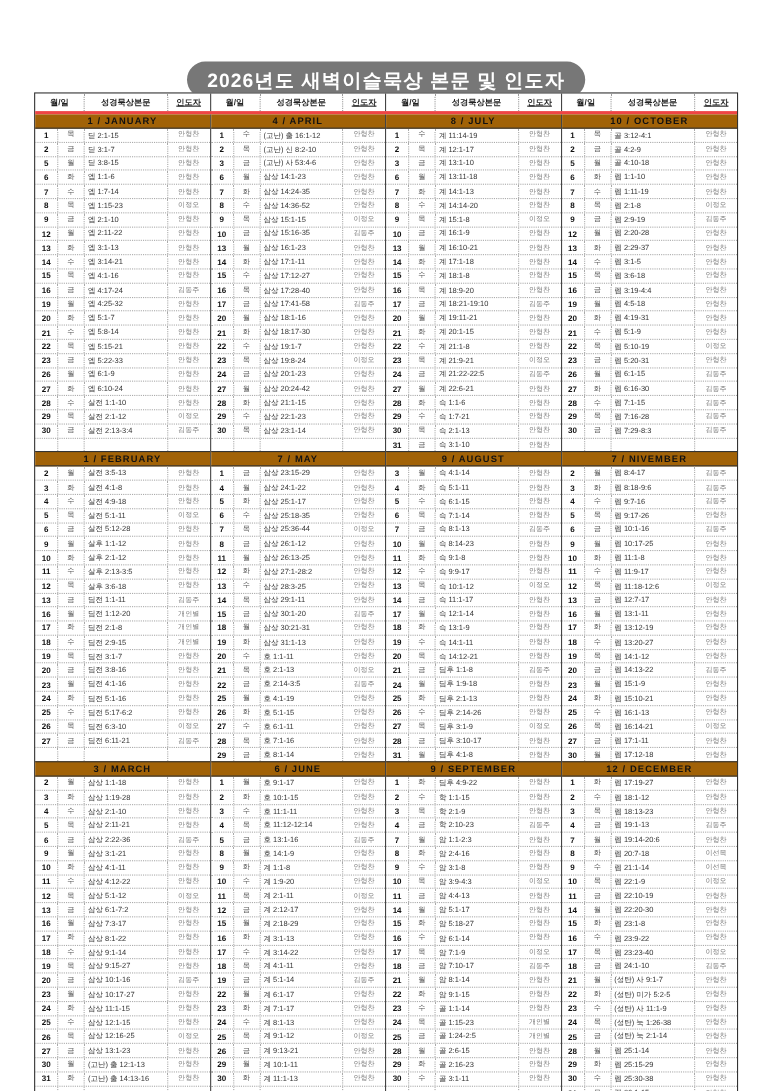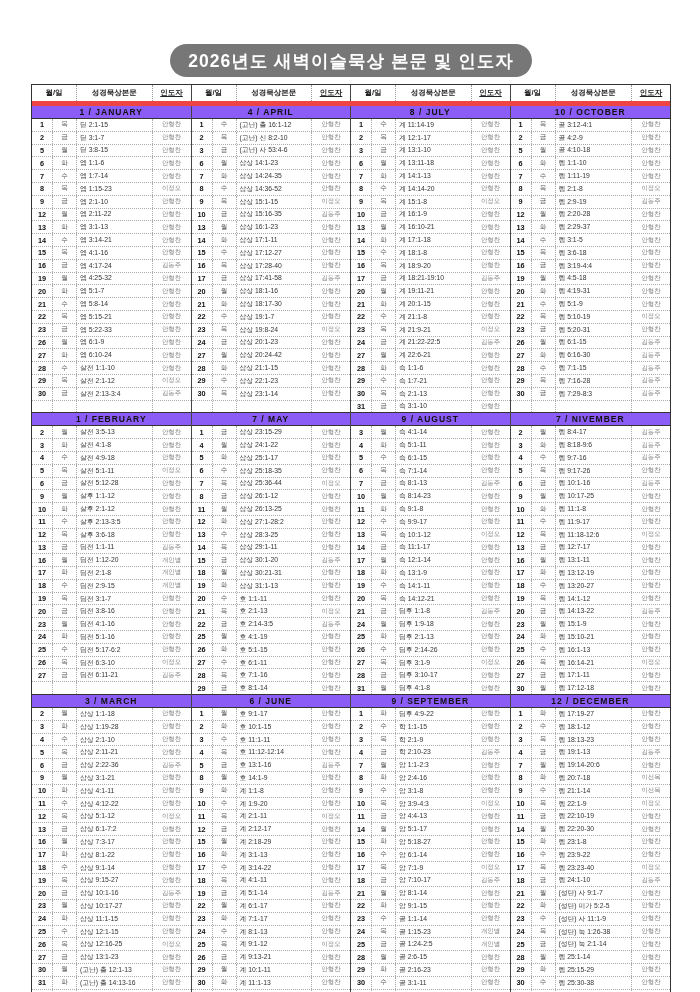--- a/index.html
+++ b/index.html
@@ -2,50 +2,50 @@
 <html><head>
 <meta charset="utf-8">
 <style>
   html,body{margin:0;padding:0;background:#ffffff;}
   body{
     width:700px;height:992px;position:relative;overflow:hidden;
     font-family:"Liberation Sans","DejaVu Sans",sans-serif;
     color:#222;
   }
   .title-pill{
-    position:absolute;left:170px;top:44px;width:362px;height:33px;
+    position:absolute;left:170px;top:56px;width:362px;height:33px;
     background:#777777;border-radius:17px;
     display:flex;align-items:center;justify-content:center;
     color:#ffffff;font-weight:bold;font-size:17.5px;letter-spacing:1px;
   }
   .calendar{
     position:absolute;left:31px;top:84px;width:638px;
     border:1.6px solid #333;background:#fff;
     display:flex;flex-direction:column;
   }
   .header-strip{
     display:grid;grid-template-columns:repeat(4,1fr);
-    border-bottom:5px solid #ef4444;
+    border-bottom:3px solid #ef4444;
   }
   .hgroup{
     display:grid;grid-template-columns:45px 1fr 38px;
     border-right:1px solid #444;height:16px;
   }
   .hgroup:last-child{border-right:none;}
   .hcell{
     font-size:7.5px;font-weight:bold;color:#222;
     display:flex;align-items:center;justify-content:center;
     border-right:1px dotted #999;white-space:nowrap;
   }
   .hcell:last-child{border-right:none;text-decoration:underline;}
   .cols{display:grid;grid-template-columns:repeat(4,1fr);}
   .mcol{border-right:1px solid #444;display:flex;flex-direction:column;}
   .mcol:last-child{border-right:none;}
   .month-header{
-    height:12px;background:#8b5cf6;
+    height:12px;background:#a16207;
     border-top:1px solid #333;border-bottom:1px solid #333;
     font-size:8.5px;font-weight:bold;color:#111;
     display:flex;align-items:center;justify-content:center;
     letter-spacing:1px;white-space:nowrap;
   }
   .month:first-child .month-header{border-top:none;}
   .rows{display:flex;flex-direction:column;}
   .row{
     display:grid;grid-template-columns:21px 24px 1fr 38px;
     height:11.8px;border-bottom:1px dotted #aaa;

